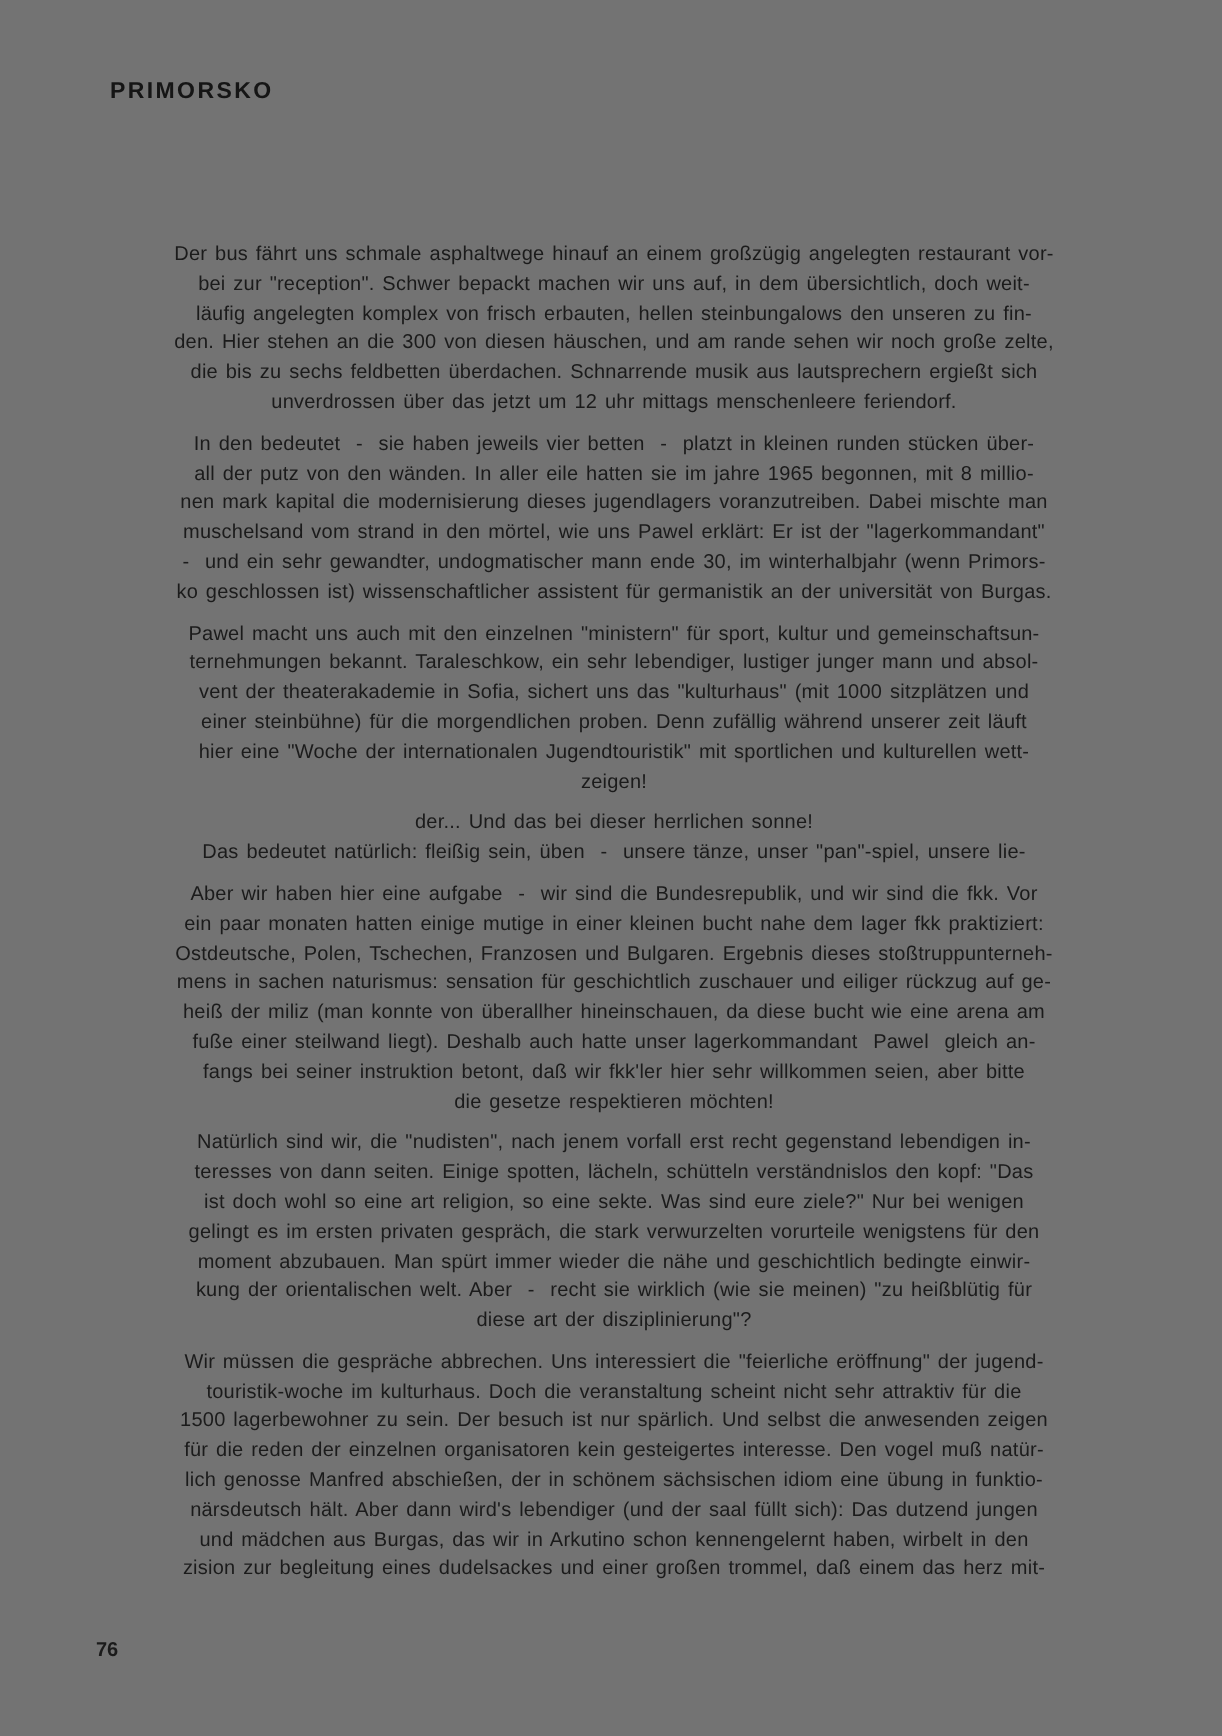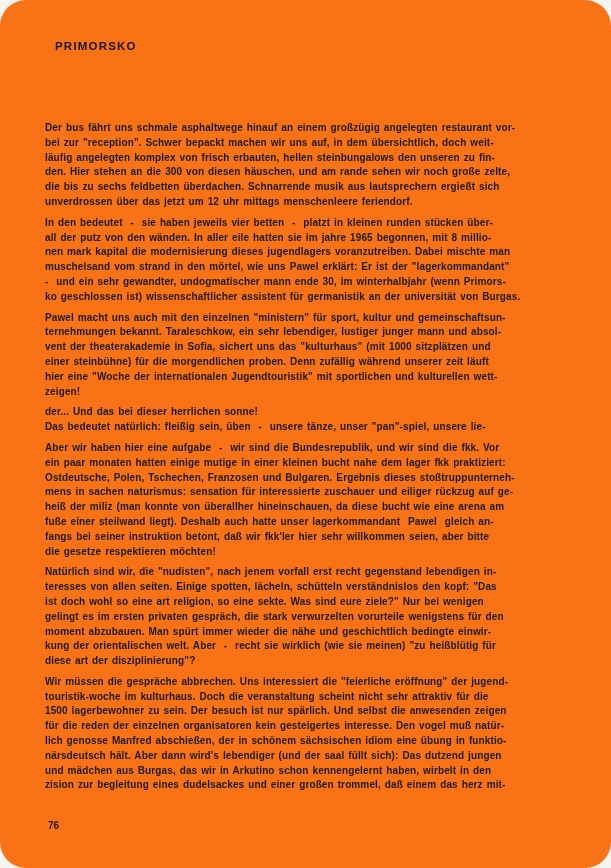--- a/index.html
+++ b/index.html
@@ -4,25 +4,24 @@
 <style>
   html, body {
     margin: 0;
     padding: 0;
     background: #f5f5f2;
   }
   .page {
     position: relative;
     width: 611px;
     height: 868px;
-    background: #f97316;
+    background: #737373;
     font-family: "Liberation Sans", sans-serif;
     color: #1b1b1b;
     overflow: hidden;
-    border-radius: 26px;
   }
   .running-header {
     position: absolute;
     left: 55px;
     top: 40px;
     font-size: 11.5px;
     font-weight: 700;
     letter-spacing: 1.2px;
     color: #151515;
   }
@@ -32,24 +31,25 @@
     top: 121px;
     width: 524px;
   }
   .paragraph {
     margin: 0 0 6px 0;
   }
   .line {
     white-space: pre;
     font-size: 10px;
     line-height: 14.8px;
-    font-weight: 700;
+    font-weight: 400;
     letter-spacing: 0.12px;
     word-spacing: 1px;
     color: #1b1b1b;
+    text-align: center;
   }
   .page-number {
     position: absolute;
     left: 48px;
     top: 820px;
     font-size: 10px;
     font-weight: 700;
     color: #1b1b1b;
   }
 </style>
@@ -85,29 +85,29 @@
         <div class="line">zeigen!</div>
       </div>
       <div class="paragraph">
         <div class="line">der... Und das bei dieser herrlichen sonne!</div>
         <div class="line">Das bedeutet natürlich: fleißig sein, üben  -  unsere tänze, unser "pan"-spiel, unsere lie-</div>
       </div>
       <div class="paragraph">
         <div class="line">Aber wir haben hier eine aufgabe  -  wir sind die Bundesrepublik, und wir sind die fkk. Vor</div>
         <div class="line">ein paar monaten hatten einige mutige in einer kleinen bucht nahe dem lager fkk praktiziert:</div>
         <div class="line">Ostdeutsche, Polen, Tschechen, Franzosen und Bulgaren. Ergebnis dieses stoßtruppunterneh-</div>
-        <div class="line">mens in sachen naturismus: sensation für interessierte zuschauer und eiliger rückzug auf ge-</div>
+        <div class="line">mens in sachen naturismus: sensation für geschichtlich zuschauer und eiliger rückzug auf ge-</div>
         <div class="line">heiß der miliz (man konnte von überallher hineinschauen, da diese bucht wie eine arena am</div>
         <div class="line">fuße einer steilwand liegt). Deshalb auch hatte unser lagerkommandant  Pawel  gleich an-</div>
         <div class="line">fangs bei seiner instruktion betont, daß wir fkk'ler hier sehr willkommen seien, aber bitte</div>
         <div class="line">die gesetze respektieren möchten!</div>
       </div>
       <div class="paragraph">
         <div class="line">Natürlich sind wir, die "nudisten", nach jenem vorfall erst recht gegenstand lebendigen in-</div>
-        <div class="line">teresses von allen seiten. Einige spotten, lächeln, schütteln verständnislos den kopf: "Das</div>
+        <div class="line">teresses von dann seiten. Einige spotten, lächeln, schütteln verständnislos den kopf: "Das</div>
         <div class="line">ist doch wohl so eine art religion, so eine sekte. Was sind eure ziele?" Nur bei wenigen</div>
         <div class="line">gelingt es im ersten privaten gespräch, die stark verwurzelten vorurteile wenigstens für den</div>
         <div class="line">moment abzubauen. Man spürt immer wieder die nähe und geschichtlich bedingte einwir-</div>
         <div class="line">kung der orientalischen welt. Aber  -  recht sie wirklich (wie sie meinen) "zu heißblütig für</div>
         <div class="line">diese art der disziplinierung"?</div>
       </div>
       <div class="paragraph">
         <div class="line">Wir müssen die gespräche abbrechen. Uns interessiert die "feierliche eröffnung" der jugend-</div>
         <div class="line">touristik-woche im kulturhaus. Doch die veranstaltung scheint nicht sehr attraktiv für die</div>
         <div class="line">1500 lagerbewohner zu sein. Der besuch ist nur spärlich. Und selbst die anwesenden zeigen</div>

